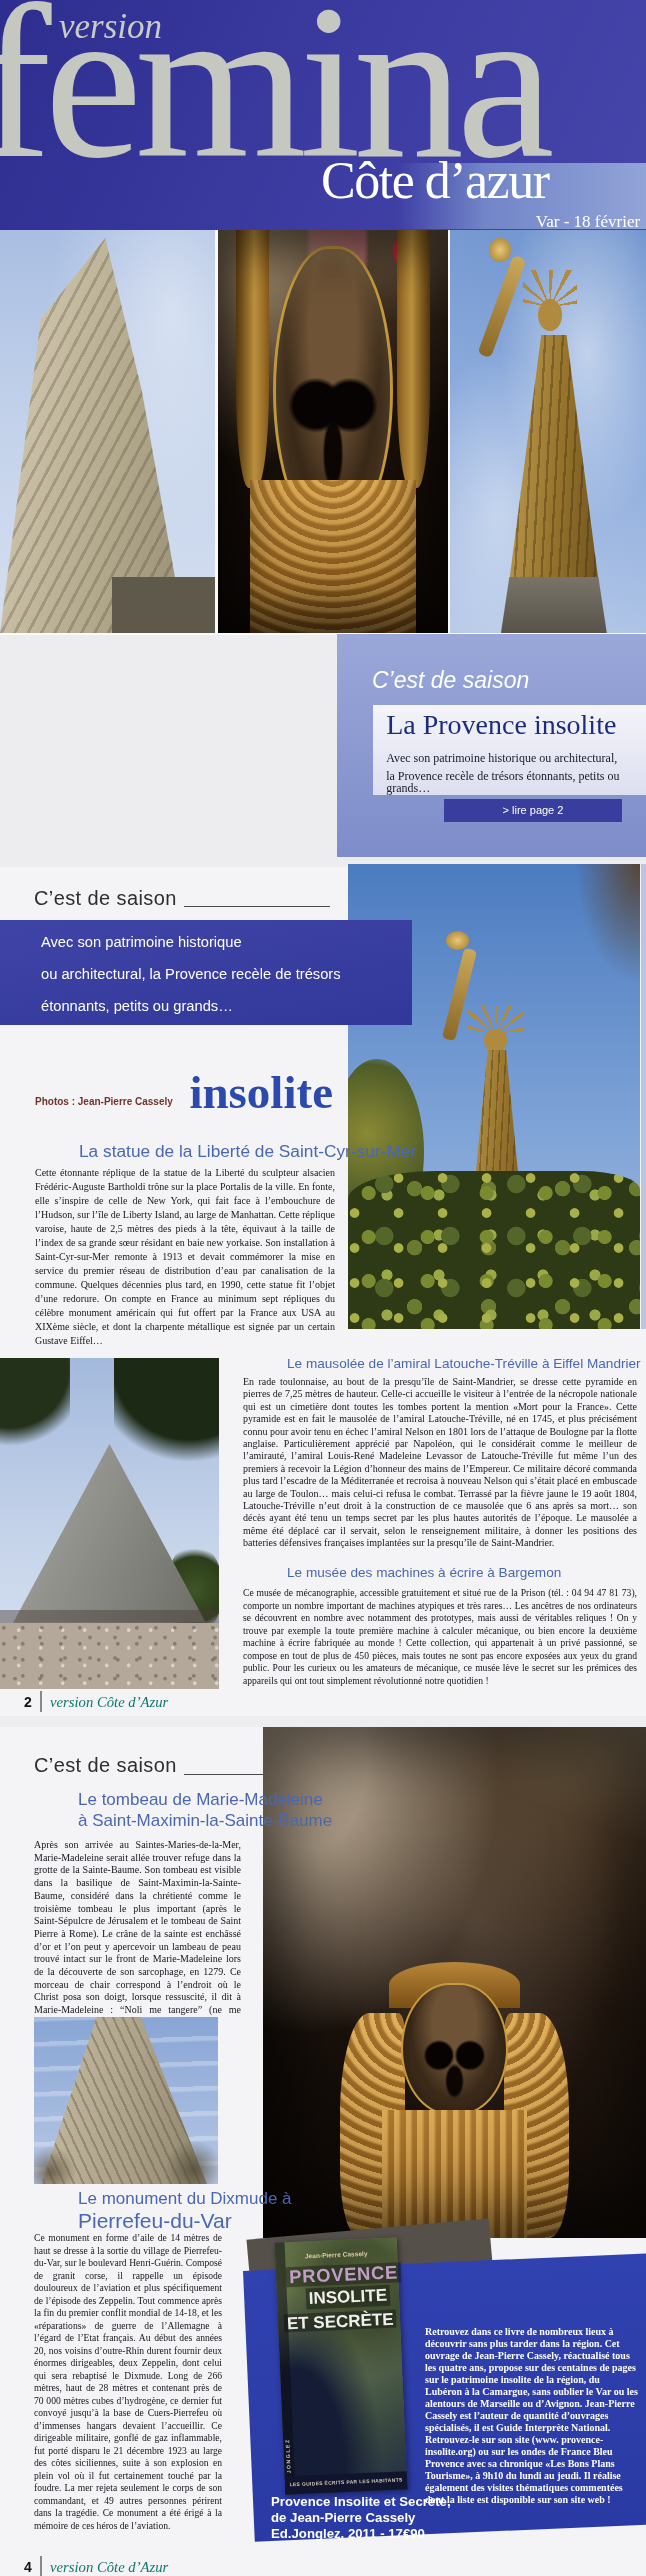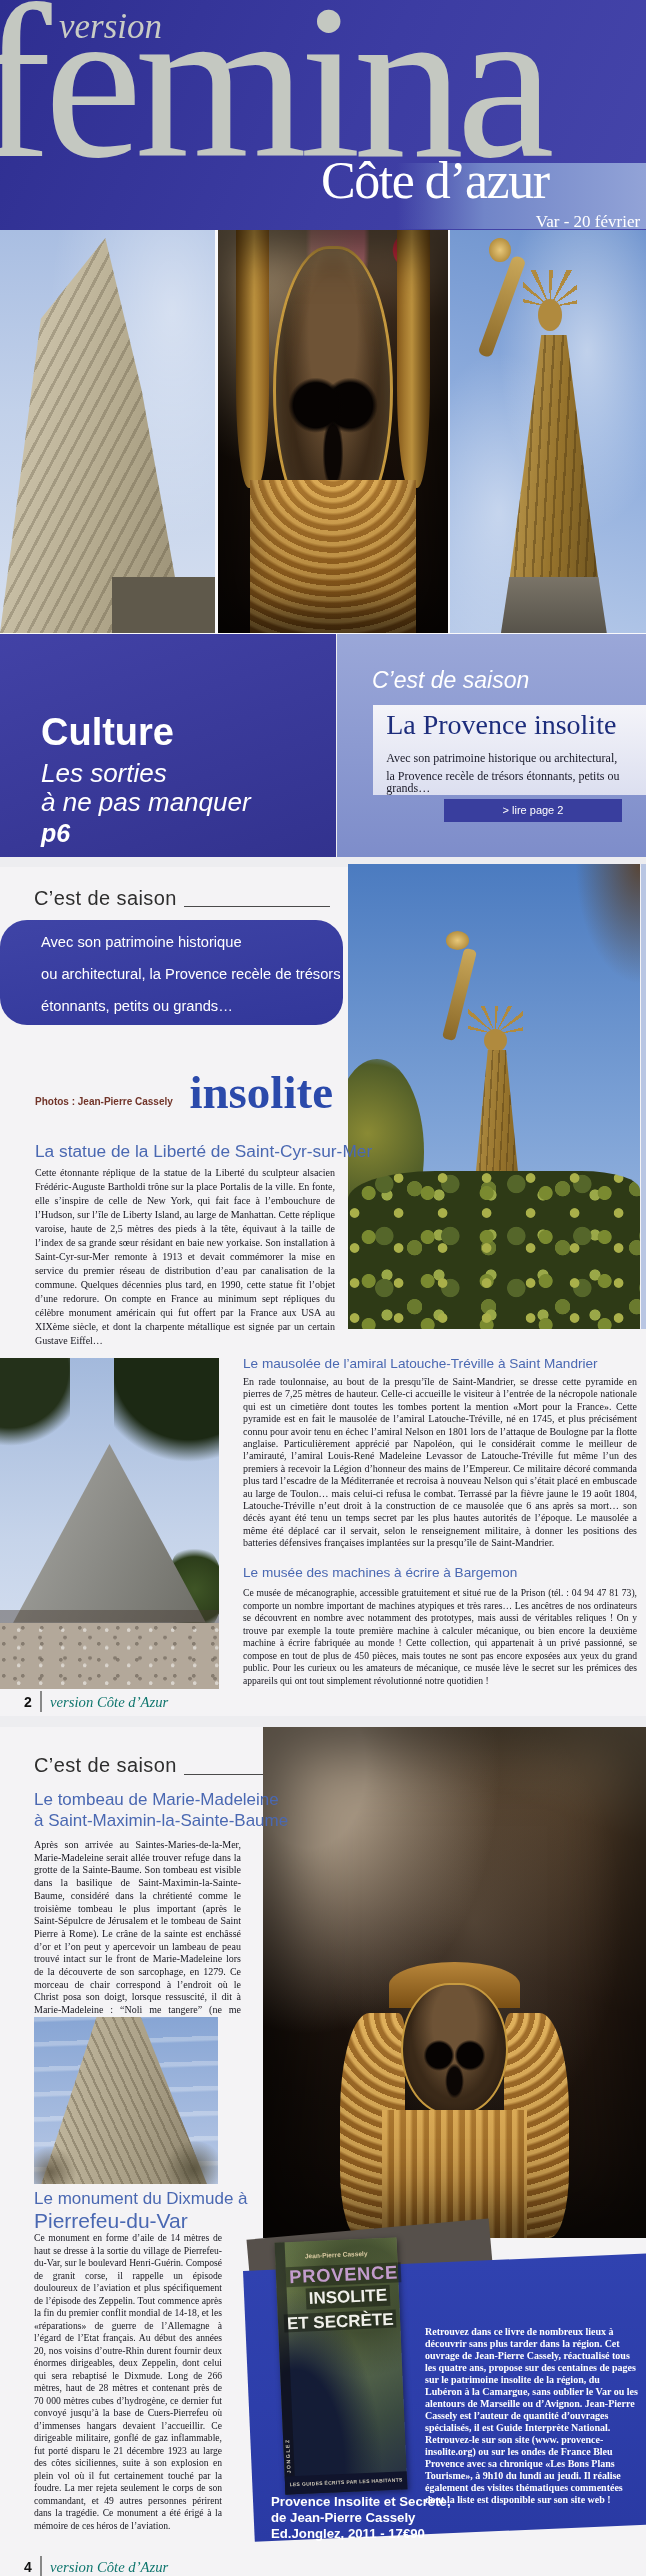--- a/index.html
+++ b/index.html
@@ -86,21 +86,21 @@
   .feature-title{left:13.2px;top:5.9px;font:400 28px/1 "Liberation Serif",serif;color:#1d2d7c;}
   .feature-t1{left:13.2px;top:47px;font:400 12px/1 "Liberation Serif",serif;color:#1a1a28;}
   .feature-t2{left:13.2px;top:65px;font:400 12px/1 "Liberation Serif",serif;color:#1a1a28;}
   .readmore{left:107px;top:165px;width:178px;height:23px;background:#393e9e;
     font:400 11px/23px "Liberation Sans",sans-serif;color:#fff;text-align:center;}
 
   
   .pagebg{left:0;width:646px;background:#f4f3f5;}
   .sec-label{font:400 20px/1 "Liberation Sans",sans-serif;color:#2e2e2e;letter-spacing:0.4px;}
   .sec-rule{width:146px;height:0;border-top:1.5px solid #4a4a4a;}
-  .subhead{font-family:"Liberation Sans",sans-serif;color:#4a68b2;}
+  .subhead{font-family:"Liberation Sans",sans-serif;color:#4a68b2;margin-left:44px;}
   .body{color:#16161f;text-align:justify;}
   .fnum{font:bold 14px/1 "Liberation Sans",sans-serif;color:#111;}
   .fbar{width:1.5px;background:#888;}
   .ftext{font:italic 400 14.7px/1 "Liberation Serif",serif;color:#0f766e;}
 
   
   #statue2{left:348px;top:864px;width:292px;height:465px;}
   .s2-sky{left:0;top:0;width:100%;height:100%;
     background:linear-gradient(180deg,#4b7bc0,#7da2d6 55%,#a9c0e4);}
   .s2-branch{left:76%;top:0;width:24%;height:28%;
@@ -120,22 +120,22 @@
     background-color:#2e3a16;background-image:
     radial-gradient(circle at 15% 20%,#aab04a 0 4.4px,rgba(0,0,0,0) 5.2px),
     radial-gradient(circle at 35% 50%,#7a8a30 0 6.6px,rgba(0,0,0,0) 7.4px),
     radial-gradient(circle at 55% 25%,#55662a 0 8.8px,rgba(0,0,0,0) 9.6px),
     radial-gradient(circle at 75% 60%,#9aa848 0 5.2px,rgba(0,0,0,0) 5.9px),
     radial-gradient(circle at 90% 30%,#6a7a2e 0 7.4px,rgba(0,0,0,0) 8px);
     background-size:44px 35px,59px 44px,66px 52px,52px 40px,74px 59px;}
   .s2-foliage-l{left:-6%;top:42%;width:32%;height:40%;border-radius:50%;
     background:radial-gradient(circle at 40% 40%,#8a8a34,#4f5c28 55%,rgba(40,60,20,0) 72%);}
   .rstrip{left:641px;top:864px;width:5.2px;height:465px;background:#b9c6e3;}
-  #introbox{left:0;top:920px;width:343px;height:105px;
-    background:linear-gradient(170deg,#3f44a6,#32379a);border-radius:27px;}
+  #introbox{left:0;top:920px;width:412px;height:105px;
+    background:linear-gradient(170deg,#3f44a6,#32379a);}
   .intro-line{left:41px;font:400 14.7px/1 "Liberation Sans",sans-serif;color:#fff;}
   .t-black{left:40px;top:1025px;font:bold 49px/1 "Liberation Serif",serif;color:#101018;letter-spacing:-0.7px;}
   .t-blue{left:0;top:1069px;width:333px;text-align:right;
     font:bold 47px/1 "Liberation Serif",serif;color:#2b4aab;}
   .credit{left:35px;top:1097px;font:bold 10px/1 "Liberation Sans",sans-serif;color:#713429;}
 
   #pyramid{left:0;top:1358px;width:219px;height:331px;}
   .py-sky{left:0;top:0;width:100%;height:100%;
     background:linear-gradient(#a3b9dc,#c6d4ea 55%,#d9e2f1);}
   .py-pines-l{left:-10%;top:-8%;width:42%;height:38%;
@@ -225,21 +225,21 @@
 </head>
 <body>
 
 <div id="canvas">
 
   <div id="masthead" class="abs">
     <div class="m-light abs"></div>
     <div class="brand-top abs">version</div>
     <div class="brand abs">femina</div>
     <div class="region abs">Côte d’azur</div>
-    <div class="edition abs">Var - 20 février</div>
+    <div class="edition abs">Var - 18 février</div>
   </div>
 
   <div class="strip-bg abs"></div>
 
   <div id="cp1" class="abs photo">
     <div class="p1-sky abs"></div>
     <div class="p1-tower abs"></div>
     <div class="p1-ridges abs"></div>
     <div class="p1-base abs"></div>
   </div>
@@ -257,26 +257,20 @@
     <div class="p3-sky abs"></div>
     <div class="p3-arm abs"></div>
     <div class="p3-torch abs"></div>
     <div class="p3-spikes abs"></div>
     <div class="p3-head abs"></div>
     <div class="p3-robe abs"></div>
     <div class="p3-folds abs"></div>
     <div class="p3-base abs"></div>
   </div>
 
-  <div id="cult-box" class="abs">
-    <div class="cult-title abs">Culture</div>
-    <div class="cult-l1 abs">Les sorties</div>
-    <div class="cult-l2 abs">à ne pas manquer</div>
-    <div class="cult-p6 abs">p6</div>
-  </div>
 
   <div id="season-panel" class="abs">
     <div class="season-label abs">C’est de saison</div>
     <div class="feature-box abs">
       <div class="feature-title abs">La Provence insolite</div>
       <div class="feature-t1 abs">Avec son patrimoine historique ou architectural,</div>
       <div class="feature-t2 abs">la Provence recèle de trésors étonnants, petits ou grands…</div>
     </div>
     <div class="readmore abs">&gt; lire page 2</div>
   </div>
@@ -315,21 +309,21 @@
   <div id="pyramid" class="abs photo">
     <div class="py-sky abs"></div>
     <div class="py-pines-l abs"></div>
     <div class="py-pines-r abs"></div>
     <div class="py-bush abs"></div>
     <div class="py-tri abs"></div>
     <div class="py-shadow abs"></div>
     <div class="py-ground abs"></div>
   </div>
 
-  <div class="subhead abs" style="left:243px;top:1356px;font-size:13.6px;">Le mausolée de l’amiral Latouche-Tréville à Saint Mandrier</div>
+  <div class="subhead abs" style="left:243px;top:1356px;font-size:13.6px;">Le mausolée de l’amiral Latouche-Tréville à Eiffel Mandrier</div>
   <div class="body abs" style="left:243px;top:1376px;width:394px;font-size:10px;line-height:12.4px;">En rade toulonnaise, au bout de la presqu’île de Saint-Mandrier, se dresse cette pyramide en pierres de 7,25 mètres de hauteur. Celle-ci accueille le visiteur à l’entrée de la nécropole nationale qui est un cimetière dont toutes les tombes portent la mention «Mort pour la France». Cette pyramide est en fait le mausolée de l’amiral Latouche-Tréville, né en 1745, et plus précisément connu pour avoir tenu en échec l’amiral Nelson en 1801 lors de l’attaque de Boulogne par la flotte anglaise. Particulièrement apprécié par Napoléon, qui le considérait comme le meilleur de l’amirauté, l’amiral Louis-René Madeleine Levassor de Latouche-Tréville fut même l’un des premiers à recevoir la Légion d’honneur des mains de l’Empereur. Ce militaire décoré commanda plus tard l’escadre de la Méditerranée et recroisa à nouveau Nelson qui s’était placé en embuscade au large de Toulon… mais celui-ci refusa le combat. Terrassé par la fièvre jaune le 19 août 1804, Latouche-Tréville n’eut droit à la construction de ce mausolée que 6 ans après sa mort… son décès ayant été tenu un temps secret par les plus hautes autorités de l’époque. Le mausolée a même été déplacé car il servait, selon le renseignement militaire, à donner les positions des batteries défensives françaises implantées sur la presqu’île de Saint-Mandrier.</div>
 
   <div class="subhead abs" style="left:243px;top:1565px;font-size:13.6px;">Le musée des machines à écrire à Bargemon</div>
   <div class="body abs" style="left:243px;top:1587px;width:394px;font-size:9.6px;line-height:12.5px;">Ce musée de mécanographie, accessible gratuitement et situé rue de la Prison (tél. : 04 94 47 81 73), comporte un nombre important de machines atypiques et très rares… Les ancêtres de nos ordinateurs se découvrent en nombre avec notamment des prototypes, mais aussi de véritables reliques ! On y trouve par exemple la toute première machine à calculer mécanique, ou bien encore la deuxième machine à écrire fabriquée au monde ! Cette collection, qui appartenait à un privé passionné, se compose en tout de plus de 450 pièces, mais toutes ne sont pas encore exposées aux yeux du grand public. Pour les curieux ou les amateurs de mécanique, ce musée lève le secret sur les prémices des appareils qui ont tout simplement révolutionné notre quotidien !</div>
 
   <div class="fnum abs" style="left:24px;top:1695px;">2</div>
   <div class="fbar abs" style="left:40px;top:1691px;height:20.6px;"></div>
   <div class="ftext abs" style="left:50px;top:1695px;">version Côte d’Azur</div>
 
   <div class="pagebg abs" style="top:1727px;height:849px;"></div>

